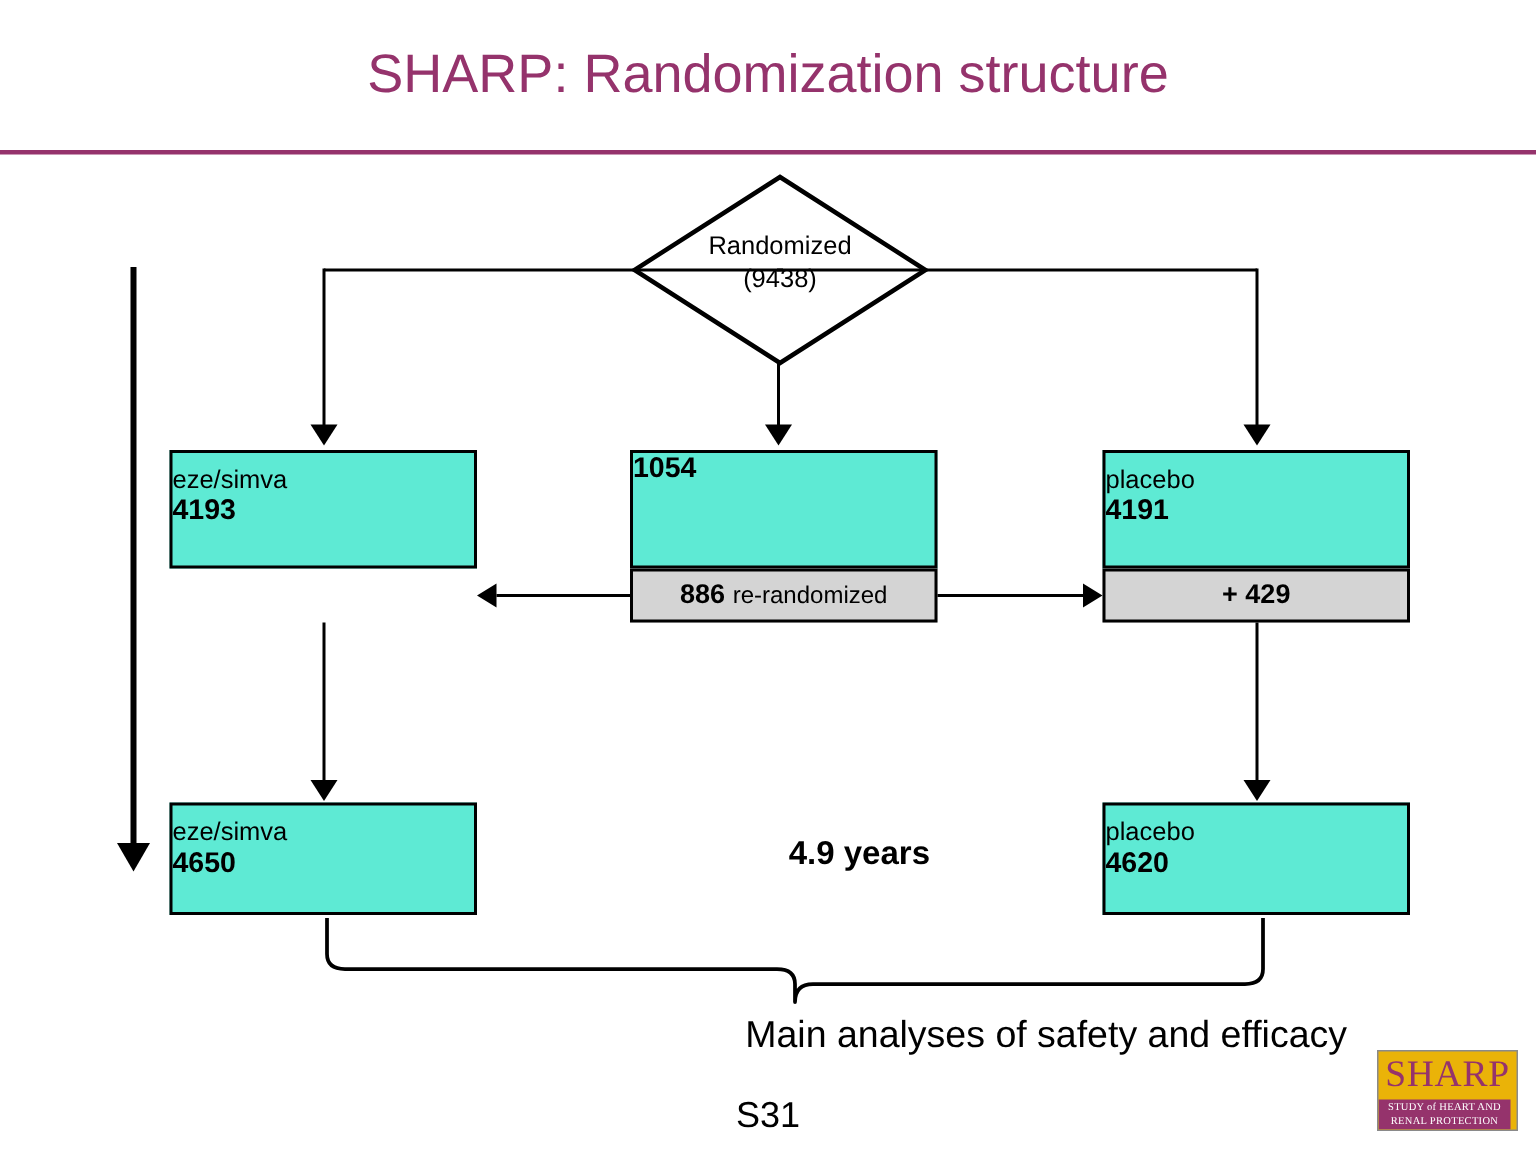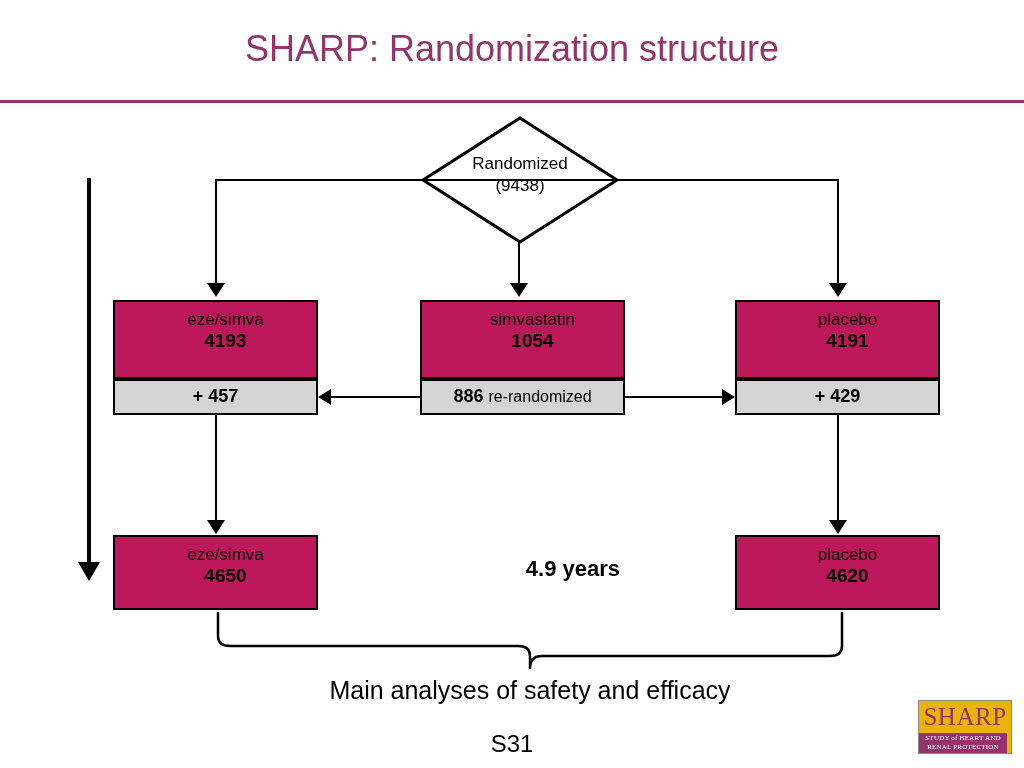--- a/index.html
+++ b/index.html
@@ -39,23 +39,21 @@
     width: 1024px;
     height: 3px;
     background: #95336C;
   }
 
   
   .box {
     position: absolute;
     box-sizing: border-box;
     border: 2px solid #000000;
-    background: #be185d;
-    text-align: center;
-    padding-left: 20px;
+    background: #5eead4;
   }
   .box .line1 {
     font-size: 17px;
     line-height: 20px;
     padding-top: 8px;
     font-weight: normal;
   }
   .box .line2 {
     font-size: 19px;
     line-height: 22px;
@@ -168,21 +166,21 @@
     left: 200px;
     top: 610px;
     width: 660px;
     height: 60px;
   }
   .caption {
     position: absolute;
     left: 162px;
     top: 676px;
     width: 736px;
-    text-align: center;
+    text-align: right;
     font-size: 25px;
   }
   .page-number {
     position: absolute;
     left: 412px;
     top: 730px;
     width: 200px;
     text-align: center;
     font-size: 24px;
   }
@@ -257,26 +255,22 @@
   <div class="vline" style="left:518px; top:240px; height:45px;"></div>
   <div class="arrow-down" style="left:510px; top:283px;"></div>
 
   <div class="vline" style="left:837px; top:179px; height:106px;"></div>
   <div class="arrow-down" style="left:829px; top:283px;"></div>
 
   <div class="box" style="left:113px; top:300px; width:205px; height:79px;">
     <div class="line1">eze/simva</div>
     <div class="line2">4193</div>
   </div>
-  <div class="shaded" style="left:113px; top:379px; width:205px; height:36px;">
-    <span>+ 457</span>
-  </div>
 
   <div class="box" style="left:420px; top:300px; width:205px; height:79px;">
-    <div class="line1">simvastatin</div>
     <div class="line2">1054</div>
   </div>
   <div class="shaded" style="left:420px; top:379px; width:205px; height:36px;">
     <span>886</span>
     <span class="light">re-randomized</span>
   </div>
 
   <div class="box" style="left:735px; top:300px; width:205px; height:79px;">
     <div class="line1">placebo</div>
     <div class="line2">4191</div>

